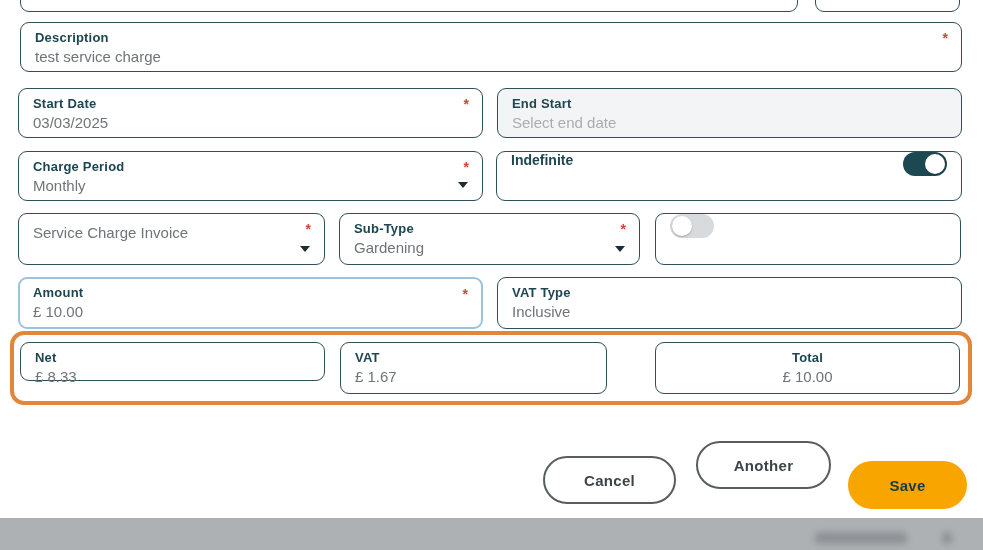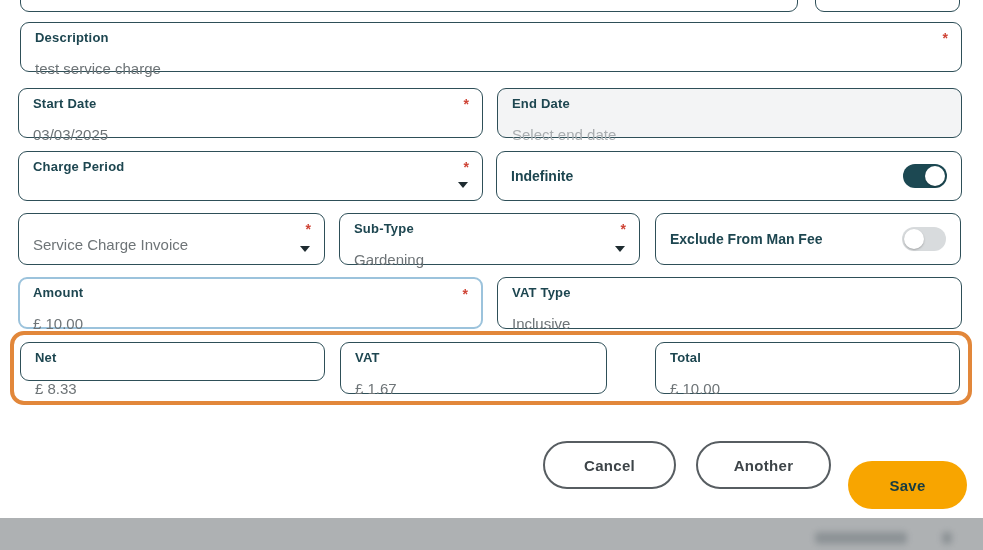--- a/index.html
+++ b/index.html
@@ -15,21 +15,21 @@
   }
   .field .lbl {
     font-size: 13px;
     font-weight: 700;
     color: #1D4650;
     letter-spacing: .2px;
   }
   .field .val {
     font-size: 15px;
     color: #6E7477;
-    margin-top: 15px;
+    margin-top: 3px;
     white-space: nowrap;
   }
   .field .val.placeholder { color: #A9ADB0; }
   .field.disabled { background: #F3F4F5; }
   .field.focused { border: 2px solid #9CC3DC; padding: 6px 13px 5px 13px; }
 
   .req {
     position: absolute;
     top: 7px;
     right: 13px;
@@ -46,21 +46,20 @@
     border-right: 5px solid transparent;
     border-top: 6px solid #1E2B30;
   }
 
   .toggle-field {
     position: absolute;
     border: 1px solid #2E4F58;
     border-radius: 9px;
     background: #fff;
     display: flex;
-    align-items: center;
     justify-content: space-between;
     padding: 0 14px;
   }
   .toggle-field .lbl {
     font-size: 14px;
     font-weight: 700;
     color: #1D4650;
   }
   .toggle {
     width: 44px; height: 24px;
@@ -151,27 +150,28 @@
     <div class="lbl">Description</div>
     <div class="val">test service charge</div>
   </div>
 
   <div class="field" style="left:18px; top:88px; width:465px; height:50px;">
     <span class="req">*</span>
     <div class="lbl">Start Date</div>
     <div class="val">03/03/2025</div>
   </div>
   <div class="field disabled" style="left:497px; top:88px; width:465px; height:50px;">
-    <div class="lbl">End Date</div>
+    <div class="lbl">End Start</div>
     <div class="val placeholder">Select end date</div>
   </div>
 
   <div class="field" style="left:18px; top:151px; width:465px; height:50px;">
     <span class="req">*</span>
     <div class="lbl">Charge Period</div>
+    <div class="val">Monthly</div>
     <span class="caret"></span>
   </div>
   <div class="toggle-field" style="left:496px; top:151px; width:466px; height:50px;">
     <span class="lbl">Indefinite</span>
     <span class="toggle on">
         <span class="knob"></span>
       </span>
   </div>
 
   <div class="field" style="left:18px; top:213px; width:307px; height:52px;">
@@ -179,21 +179,20 @@
     <div class="val">Service Charge Invoice</div>
     <span class="caret"></span>
   </div>
   <div class="field" style="left:339px; top:213px; width:301px; height:52px;">
     <span class="req">*</span>
     <div class="lbl">Sub-Type</div>
     <div class="val">Gardening</div>
     <span class="caret"></span>
   </div>
   <div class="toggle-field" style="left:655px; top:213px; width:306px; height:52px;">
-    <span class="lbl">Exclude From Man Fee</span>
     <span class="toggle off">
         <span class="knob"></span>
       </span>
   </div>
 
   <div class="field focused" style="left:18px; top:277px; width:465px; height:52px;">
     <span class="req">*</span>
     <div class="lbl">Amount</div>
     <div class="val">£ 10.00</div>
   </div>
@@ -205,26 +204,26 @@
   <div class="highlight-box"></div>
 
   <div class="field" style="left:20px; top:342px; width:305px; height:39px;">
     <div class="lbl">Net</div>
     <div class="val">£ 8.33</div>
   </div>
   <div class="field" style="left:340px; top:342px; width:267px; height:52px;">
     <div class="lbl">VAT</div>
     <div class="val">£ 1.67</div>
   </div>
-  <div class="field" style="left:655px; top:342px; width:305px; height:52px;">
+  <div class="field" style="left:655px; top:342px; width:305px; height:52px;text-align:center;">
     <div class="lbl">Total</div>
     <div class="val">£ 10.00</div>
   </div>
 
-  <div class="btn outline" style="left:543px; width:133px;">Cancel</div>
+  <div class="btn outline" style="left:543px; width:133px;margin-top:15px;">Cancel</div>
   <div class="btn outline" style="left:696px; width:135px;">Another</div>
   <div class="btn solid" style="left:848px; width:119px;margin-top:20px;">Save</div>
 
   <div class="bottom-bar">
     <span class="blur-blob" style="left:815px; top:14px; width:92px; height:12px;"></span>
     <span class="blur-blob" style="left:942px; top:14px; width:10px; height:12px;"></span>
   </div>
 
 </div>
 

